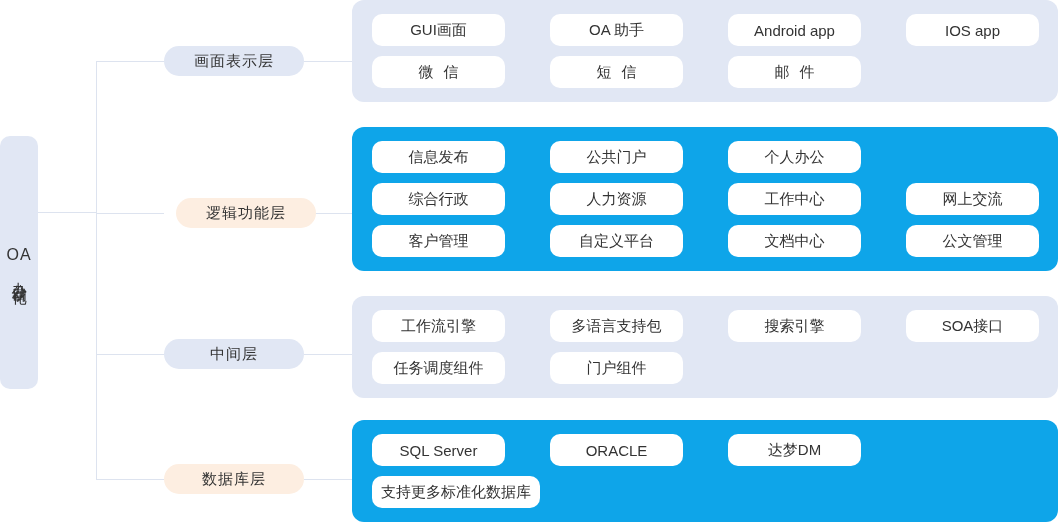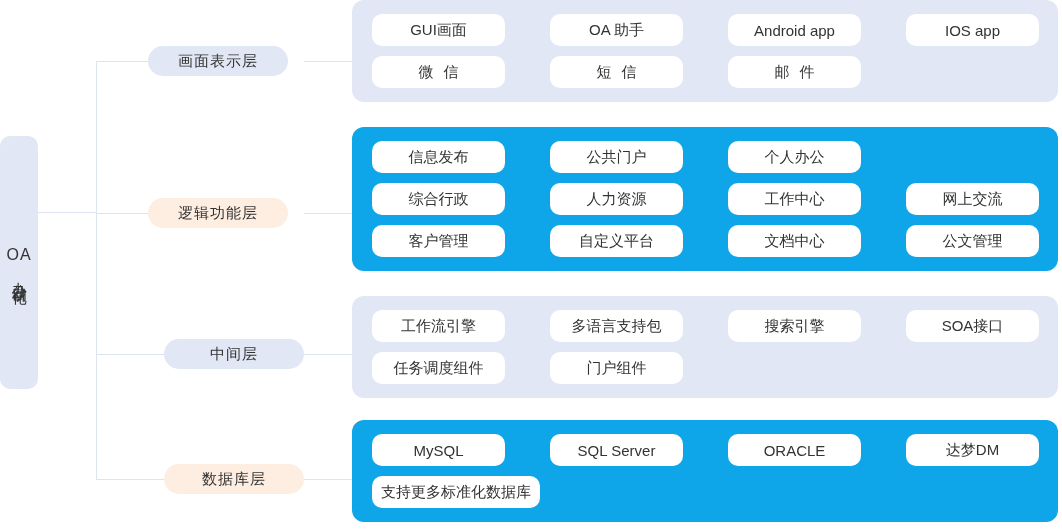--- a/index.html
+++ b/index.html
@@ -132,24 +132,24 @@
   <div class="line h" style="left:96px; top:61px; width:68px;"></div>
   <div class="line h" style="left:96px; top:213px; width:68px;"></div>
   <div class="line h" style="left:96px; top:354px; width:68px;"></div>
   <div class="line h" style="left:96px; top:479px; width:68px;"></div>
 
   <div class="line h" style="left:304px; top:61px; width:52px;"></div>
   <div class="line h" style="left:304px; top:213px; width:52px;"></div>
   <div class="line h" style="left:304px; top:354px; width:52px;"></div>
   <div class="line h" style="left:304px; top:479px; width:52px;"></div>
 
-  <div class="layer-label blue" style="left:148px; top:46px;">
+  <div class="layer-label blue" style="left:164px; top:46px;">
     <span>画面表示层</span>
   </div>
-  <div class="layer-label peach" style="left:148px; top:198px;text-align:center;">
+  <div class="layer-label peach" style="left:176px; top:198px;text-align:center;">
     <span>逻辑功能层</span>
   </div>
   <div class="layer-label peach" style="left:164px; top:464px;">
     <span>数据库层</span>
   </div>
   <div class="layer-label blue" style="left:164px; top:339px;">
     <span>中间层</span>
   </div>
 
   <div class="panel blue" style="top:0px;">
@@ -194,21 +194,20 @@
       <div class="card">SOA接口</div>
     </div>
     <div class="panel-row">
       <div class="card">任务调度组件</div>
       <div class="card">门户组件</div>
     </div>
   </div>
 
   <div class="panel peach" style="top:420px;">
     <div class="panel-row">
-      <div class="card">MySQL</div>
       <div class="card">SQL Server</div>
       <div class="card">ORACLE</div>
       <div class="card">达梦DM</div>
     </div>
     <div class="panel-row">
       <div class="card wide">支持更多标准化数据库</div>
     </div>
   </div>
 
 </div>

